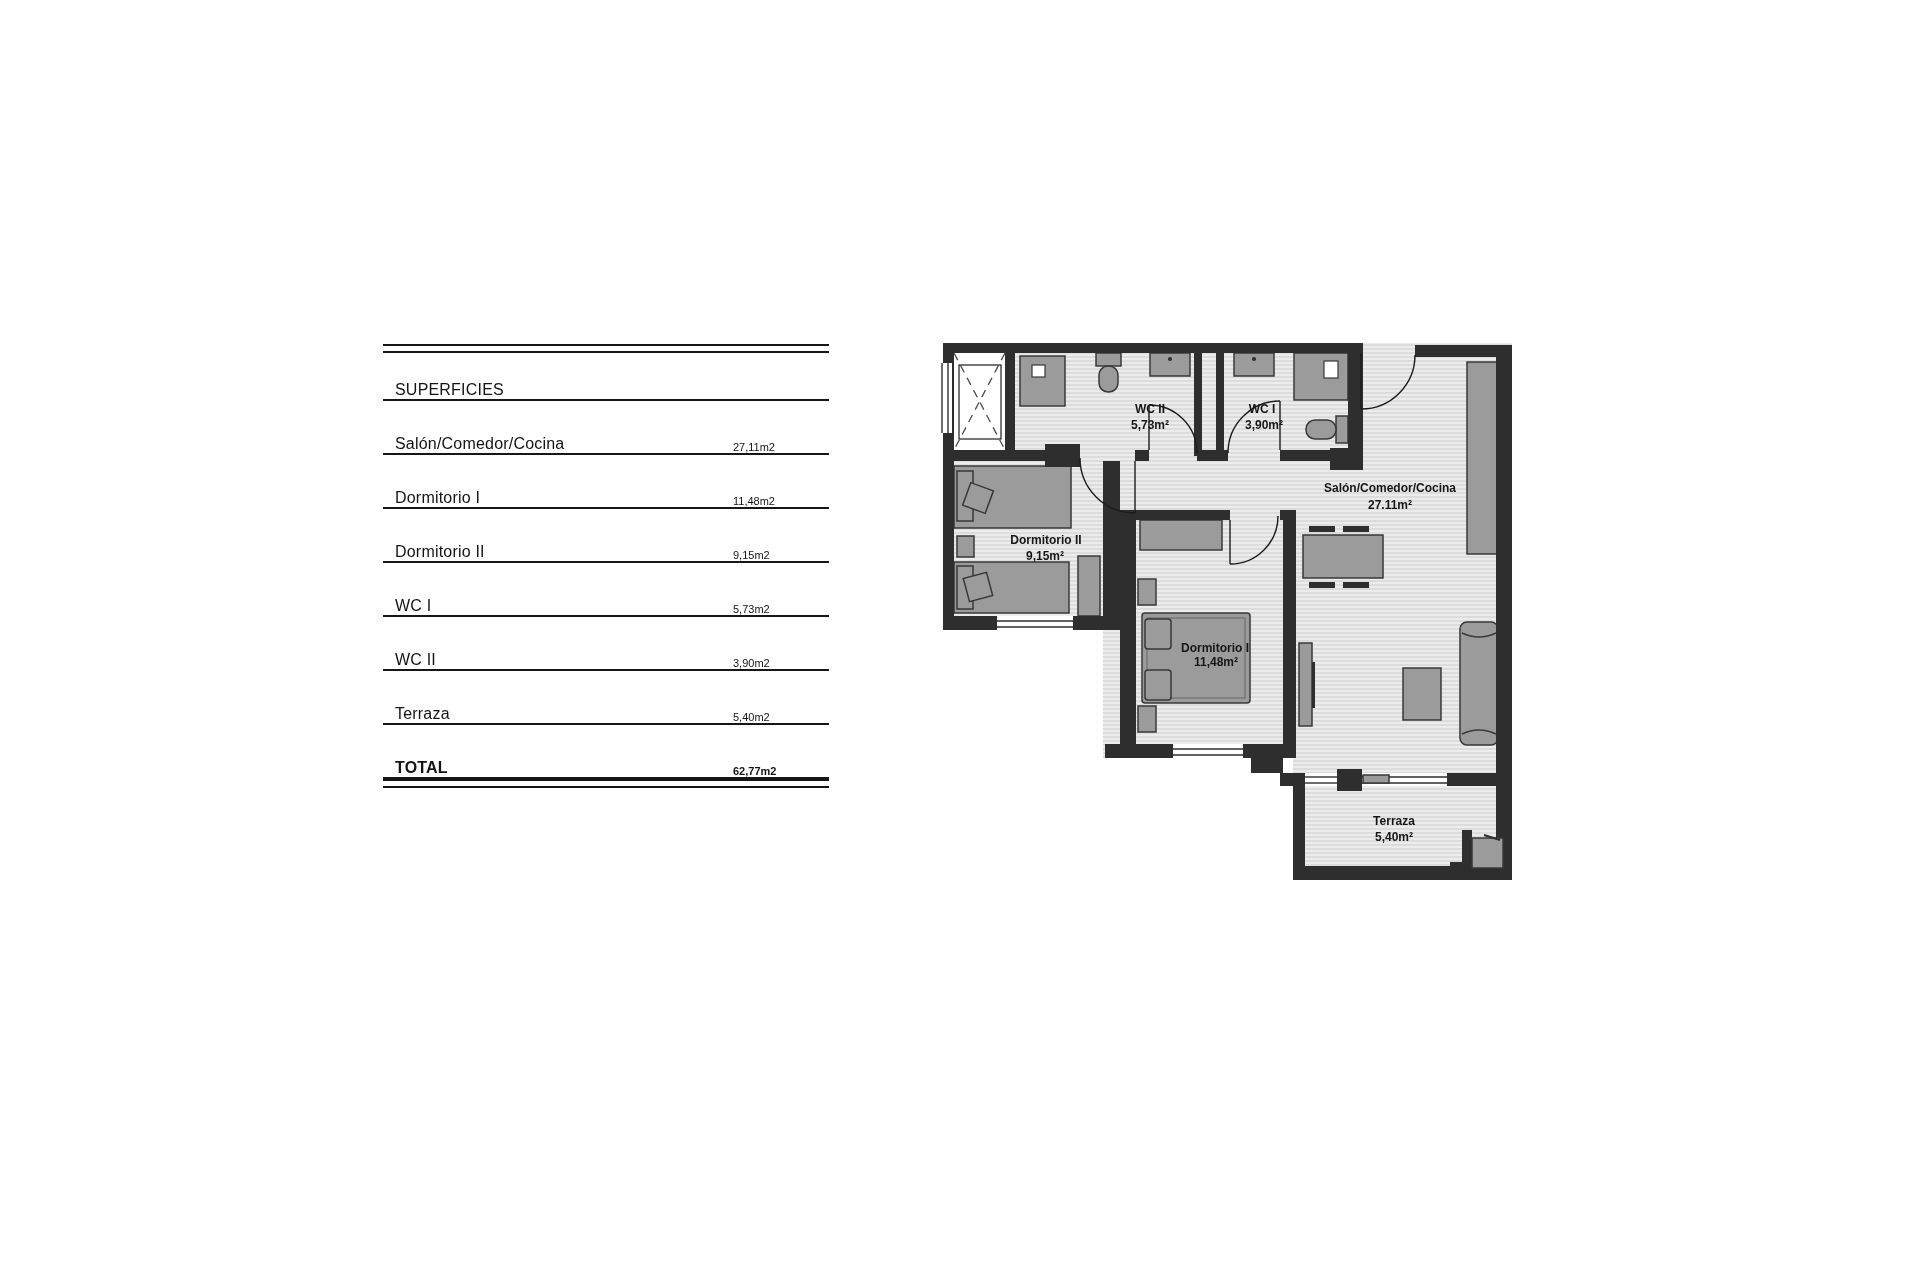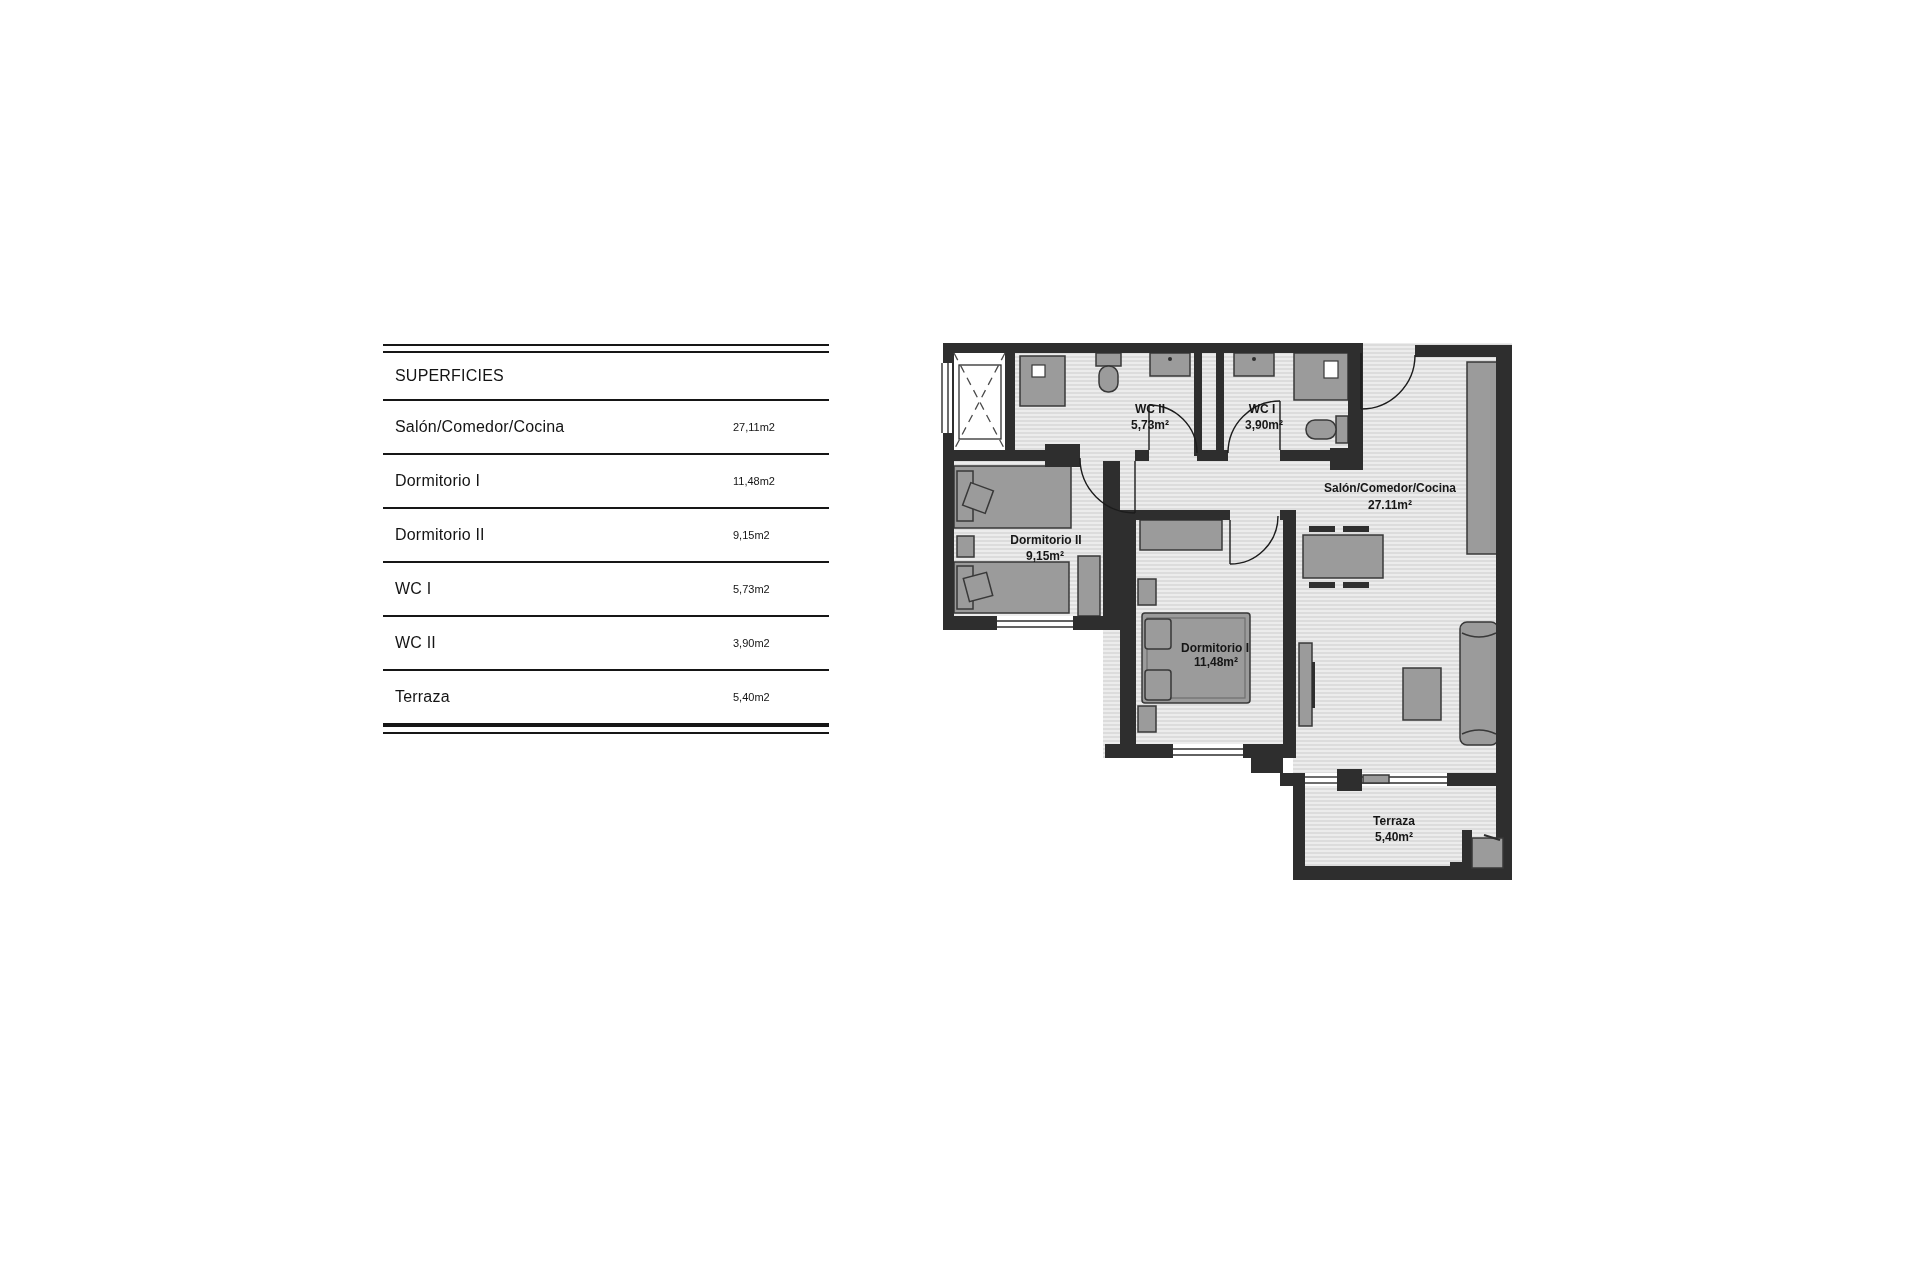--- a/index.html
+++ b/index.html
@@ -1,21 +1,21 @@
 <!DOCTYPE html>
 <html><head>
 <meta charset="utf-8">
 <style>
   html,body{margin:0;padding:0;background:#ffffff;}
   body{width:1920px;height:1280px;position:relative;font-family:"Liberation Sans",sans-serif;color:#141414;overflow:hidden;}
 
   
   .surf-table{position:absolute;left:383px;top:344px;width:446px;}
   .dbl{height:5px;border-top:2px solid #161616;border-bottom:2px solid #161616;}
-  .trow{position:relative;height:52px;border-bottom:2px solid #161616;display:flex;align-items:center;}
+  .trow{position:relative;height:52px;border-bottom:2px solid #161616;display:flex;align-items:flex-end;}
   .trow.header{height:46px;}
   .trow .lbl{padding-left:12px;font-size:16px;letter-spacing:.2px;}
   .trow .val{position:absolute;left:350px;font-size:11px;}
   .trow.total .lbl,.trow.total .val{font-weight:bold;}
 
   
   .plan{position:absolute;left:938px;top:336px;width:585px;height:555px;}
   .plan svg{display:block;width:585px;height:555px;}
   .wall{fill:#2e2e2e;stroke:none;}
   .furn{fill:#9b9b9b;stroke:#383838;stroke-width:1.5;}
@@ -48,20 +48,24 @@
     <span class="lbl">WC I</span>
     <span class="val">5,73m2</span>
   </div>
   <div class="trow">
     <span class="lbl">WC II</span>
     <span class="val">3,90m2</span>
   </div>
   <div class="trow">
     <span class="lbl">Terraza</span>
     <span class="val">5,40m2</span>
+  </div>
+  <div class="trow total">
+    <span class="lbl">TOTAL</span>
+    <span class="val">62,77m2</span>
   </div>
   <div class="dbl"></div>
 </div>
 
 <div class="plan">
 <svg viewBox="0 0 585 555" xmlns="http://www.w3.org/2000/svg">
   <defs>
     <pattern id="hatch" width="4" height="4" patternUnits="userSpaceOnUse">
       <rect width="4" height="4" fill="#ececec"></rect>
       <line x1="0" y1="1" x2="4" y2="1" stroke="#cdcdcd" stroke-width="1"></line>

